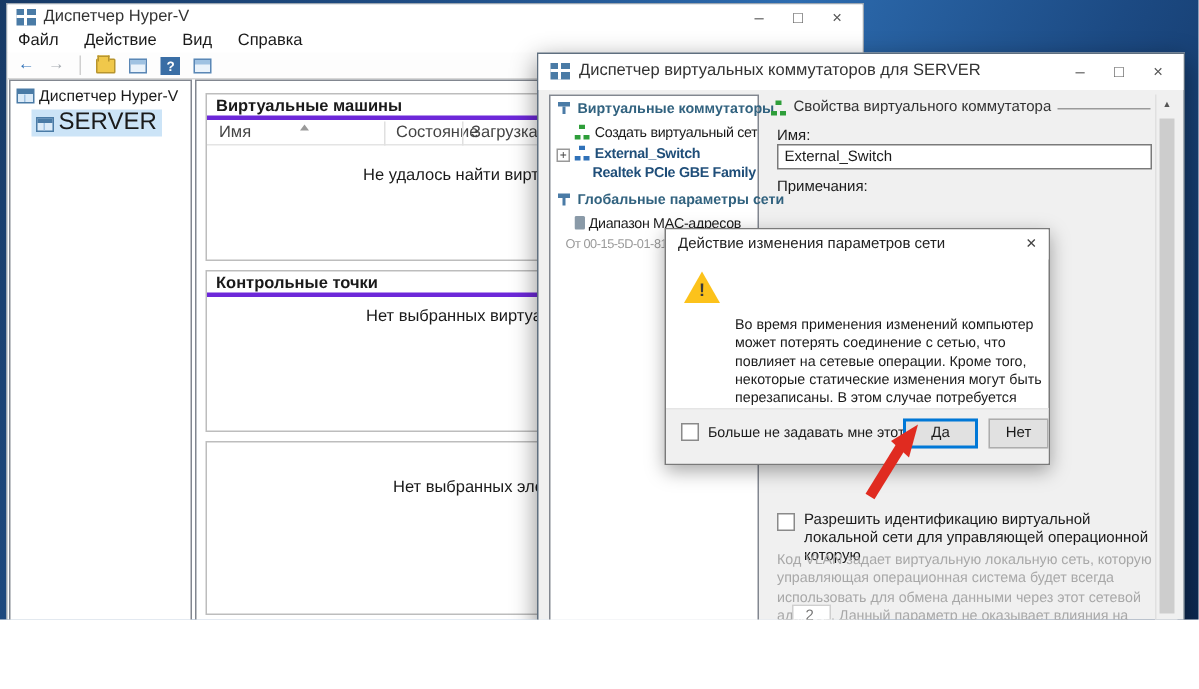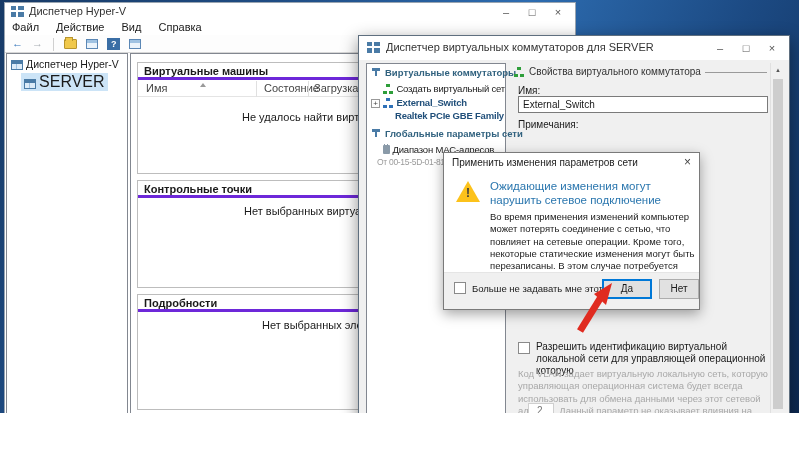--- a/index.html
+++ b/index.html
@@ -116,21 +116,20 @@
         </div>
         <span class="empty-msg" style="left:104px; top:48px;">Не удалось найти виртуальные машины на это</span>
       </div>
 
       <div class="section" style="left:6px; top:126px; width:426px; height:108px;">
         <div class="section-title">Контрольные точки</div>
         <span class="empty-msg" style="left:106px; top:24px;">Нет выбранных виртуальных машин</span>
       </div>
 
       <div class="section" style="left:6px; top:240px; width:426px; height:116px;">
-        <div class="section-title">Подробности</div>
         <span class="empty-msg" style="left:124px; top:24px;">Нет выбранных элементов.</span>
       </div>
 
       <div class="scroll-h" style="left:2px; top:362px; width:228px; height:13px;">
         <span class="scroll-arrow" style="left:0; top:0;">◄</span>
         <span class="abs" style="left:14px; top:1px; width:160px; height:9px; background:#c6c6c6;"></span>
         <span class="scroll-arrow" style="right:0; top:0;">►</span>
       </div>
     </div>
     <div class="abs" style="left:0; bottom:2px; right:0; height:11px; background:#f0f0f0; border-top:1px solid #dcdcdc;"></div>
@@ -217,28 +216,27 @@
     <div class="btn-disabled" style="left:313px; top:394px; width:48px; height:19px;">
       <span>Отмена</span>
     </div>
     <div class="btn-disabled" style="left:369px; top:394px; width:54px; height:19px;">
       <span>Применить</span>
     </div>
   </div>
 
   <div class="win" style="left:443px; top:152px; width:257px; height:158px; background:#fff; border:1px solid #7a7a7a; box-shadow:0 4px 12px rgba(0,0,0,0.35); z-index:3;">
     <div class="titlebar" style="height:20px;">
-      <span class="abs nowrap" style="left:8px; top:4px; font-size:10px; color:#222;">Применить изменения параметров сети</span>
+      <span class="abs nowrap" style="left:8px; top:4px; font-size:10px; color:#222;">Действие изменения параметров сети</span>
       <span class="abs" style="right:8px; top:2px; font-size:12px; color:#444;">×</span>
     </div>
     <div class="warn-wrap" style="left:12px; top:28px;">
       <div class="warn-tri"></div>
       <div class="warn-bang">!</div>
     </div>
-    <div class="abs" style="left:46px; top:26px; width:204px; font-size:11.5px; line-height:1.25; color:#2a76ae;">Ожидающие изменения могут нарушить сетевое подключение</div>
     <div class="abs" style="left:46px; top:58px; width:205px; font-size:9.5px; line-height:1.3; color:#1b1b1b;">Во время применения изменений компьютер может потерять соединение с сетью, что повлияет на сетевые операции. Кроме того, некоторые статические изменения могут быть перезаписаны. В этом случае потребуется повторно применить их, чтобы восстановить сетевое подключение. Вы хотите продолжить?</div>
     <div class="abs" style="left:0; top:119px; right:0; bottom:0; background:#f0f0f0; border-top:1px solid #e5e5e5;"></div>
     <span class="cb" style="left:10px; top:129px;"></span>
     <span class="abs nowrap" style="left:28px; top:130px; font-size:9.5px;">Больше не задавать мне этот вопрос</span>
     <div class="btn" style="left:158px; top:126px; width:50px; height:20px; line-height:16px; border:2px solid #0078d7;">
       <span>Да</span>
     </div>
     <div class="btn" style="left:215px; top:126px; width:40px; height:20px; line-height:18px;">
       <span>Нет</span>
     </div>

